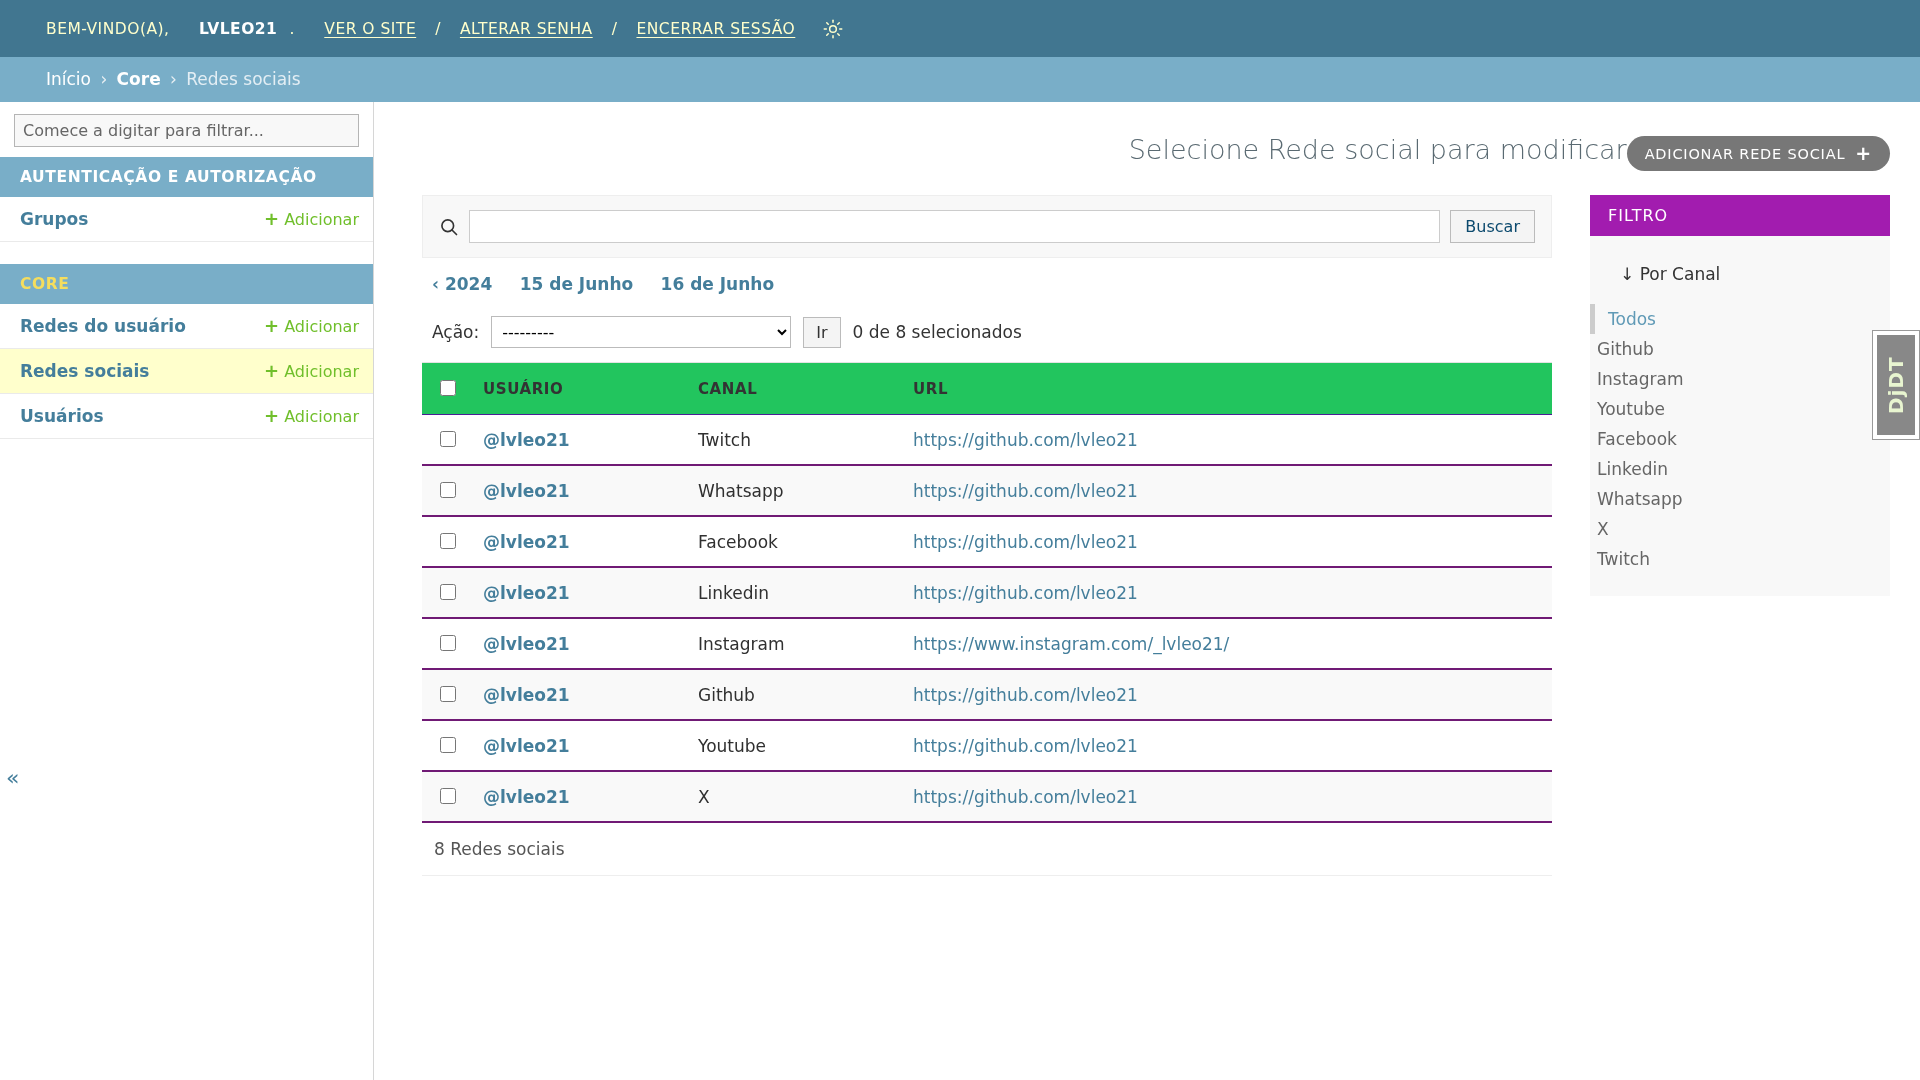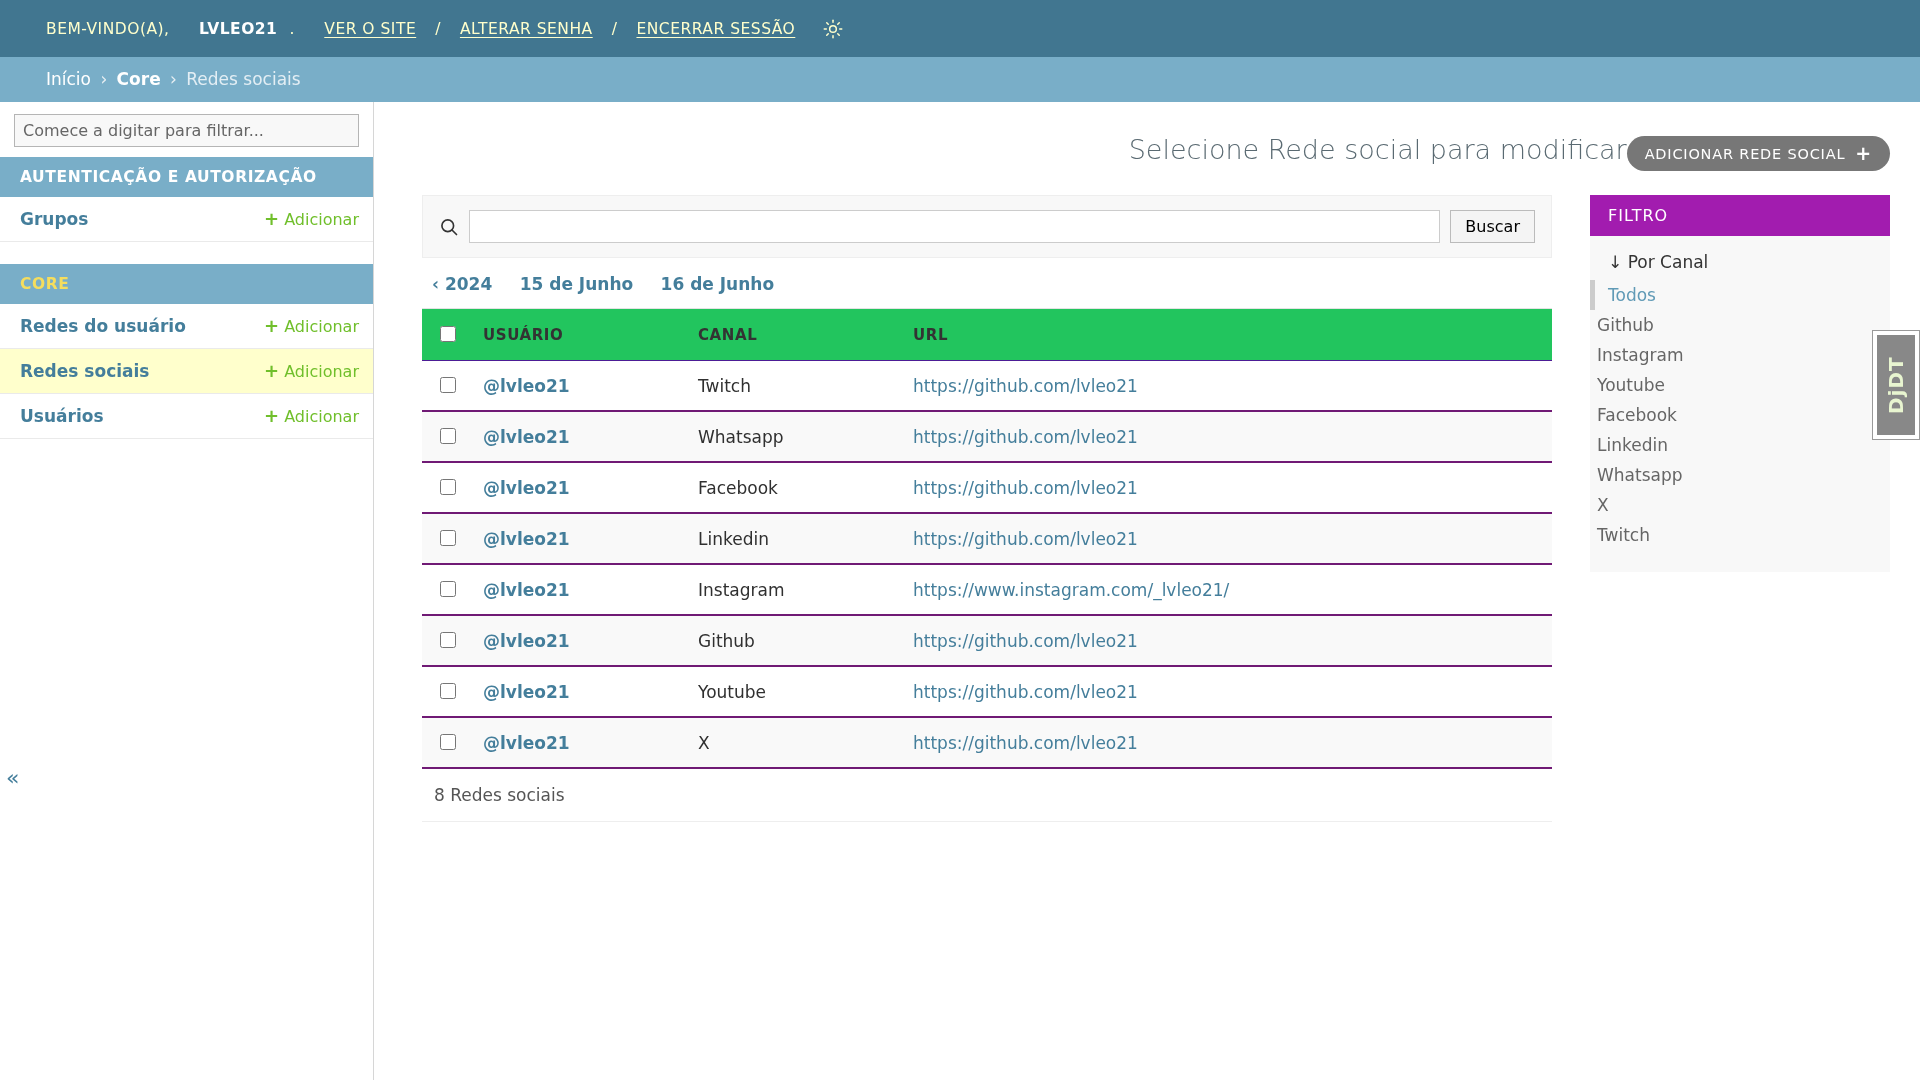--- a/index.html
+++ b/index.html
@@ -200,21 +200,21 @@
     padding: 4px 8px;
     font-size: 16px;
     font-family: inherit;
   }
   .search-submit {
     border: 1px solid #bbb;
     background: #f4f4f4;
     padding: 6px 14px;
     font-size: 16px;
     font-family: inherit;
-    color: #000000;
+    color: #0c4a6e;
     cursor: pointer;
   }
 
   
   .date-hierarchy {
     padding: 16px 2px 14px 10px;
     font-size: 17px;
   }
   .date-hierarchy a {
     color: #447e9b;
@@ -310,21 +310,21 @@
     margin: 0;
     background: #a21caf;
     color: #fff;
     font-size: 16px;
     font-weight: 400;
     letter-spacing: 1px;
     text-transform: uppercase;
     padding: 11px 18px;
   }
   #changelist-filter h3 {
-    margin: 0;
+    margin: 12px;
     padding: 16px 18px 8px 18px;
     font-size: 17px;
     font-weight: normal;
     color: #333;
   }
   #changelist-filter ul { list-style: none; margin: 0; padding: 0 0 22px 0; }
   #changelist-filter li { padding: 5px 7px; }
   #changelist-filter li a { color: #666; text-decoration: none; }
   #changelist-filter li.selected {
     border-left: 5px solid #ccc;
@@ -472,20 +472,28 @@
           <input id="searchbar" type="text" placeholder="" style="">
           <button class="search-submit">Buscar</button>
         </div>
 
         <div class="date-hierarchy">
           <a href="#" class="back">‹ 2024</a>
           <a href="#">15 de Junho</a>
           <a href="#">16 de Junho</a>
         </div>
 
+        <div class="actions">
+          <label>Ação:</label>
+          <select>
+            <option>---------</option>
+          </select>
+          <button class="go-btn">Ir</button>
+          <span class="action-counter">0 de 8 selecionados</span>
+        </div>
 
         <table id="result_list">
           <thead>
             <tr>
               <th class="col-check">
                 <input type="checkbox" style="">
               </th>
               <th class="col-user">USUÁRIO</th>
               <th class="col-canal">CANAL</th>
               <th class="col-url">URL</th>

